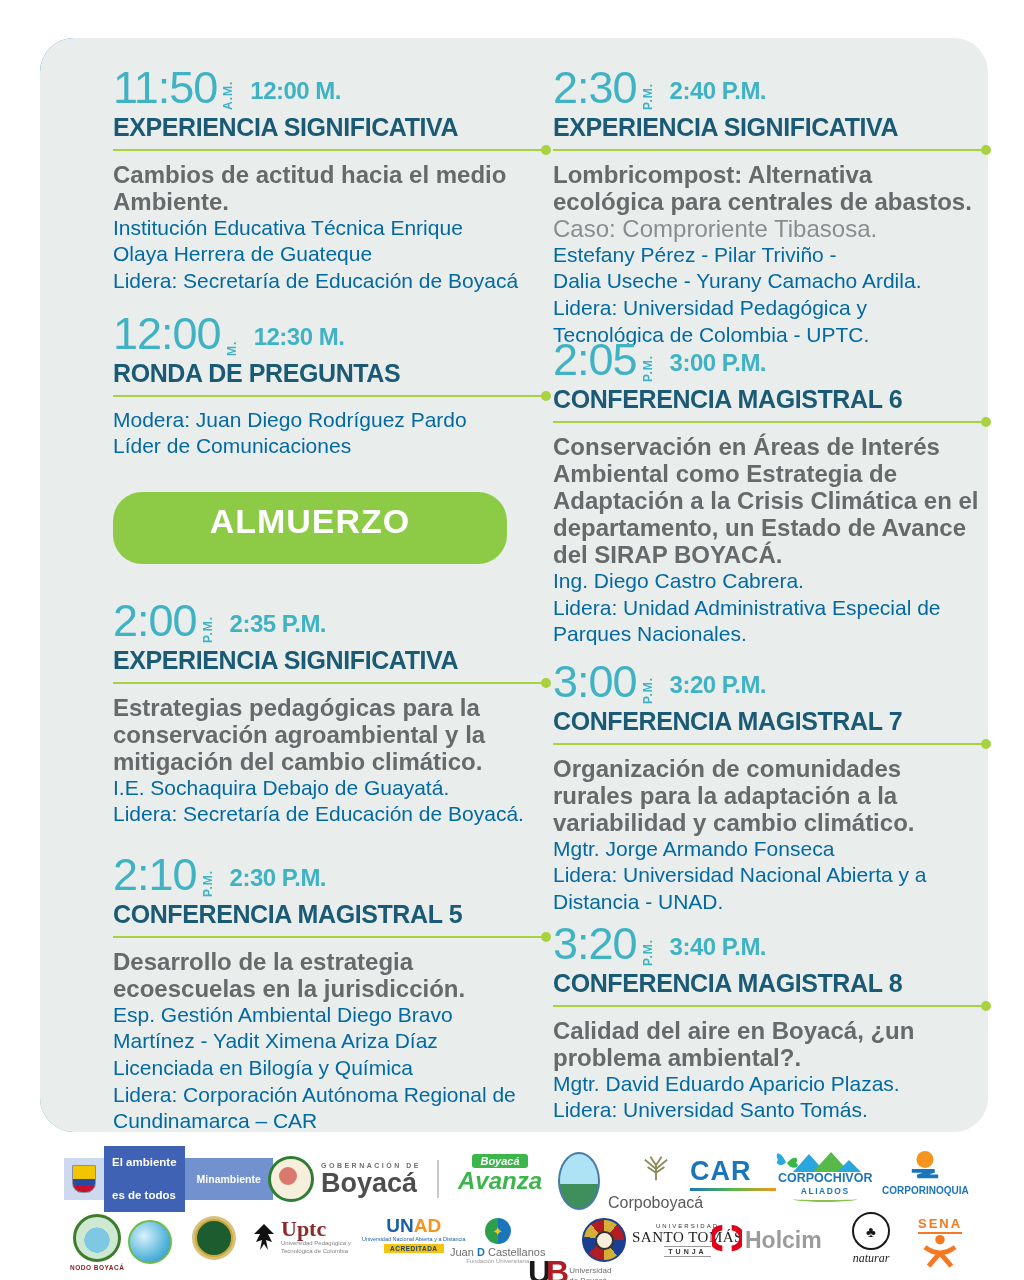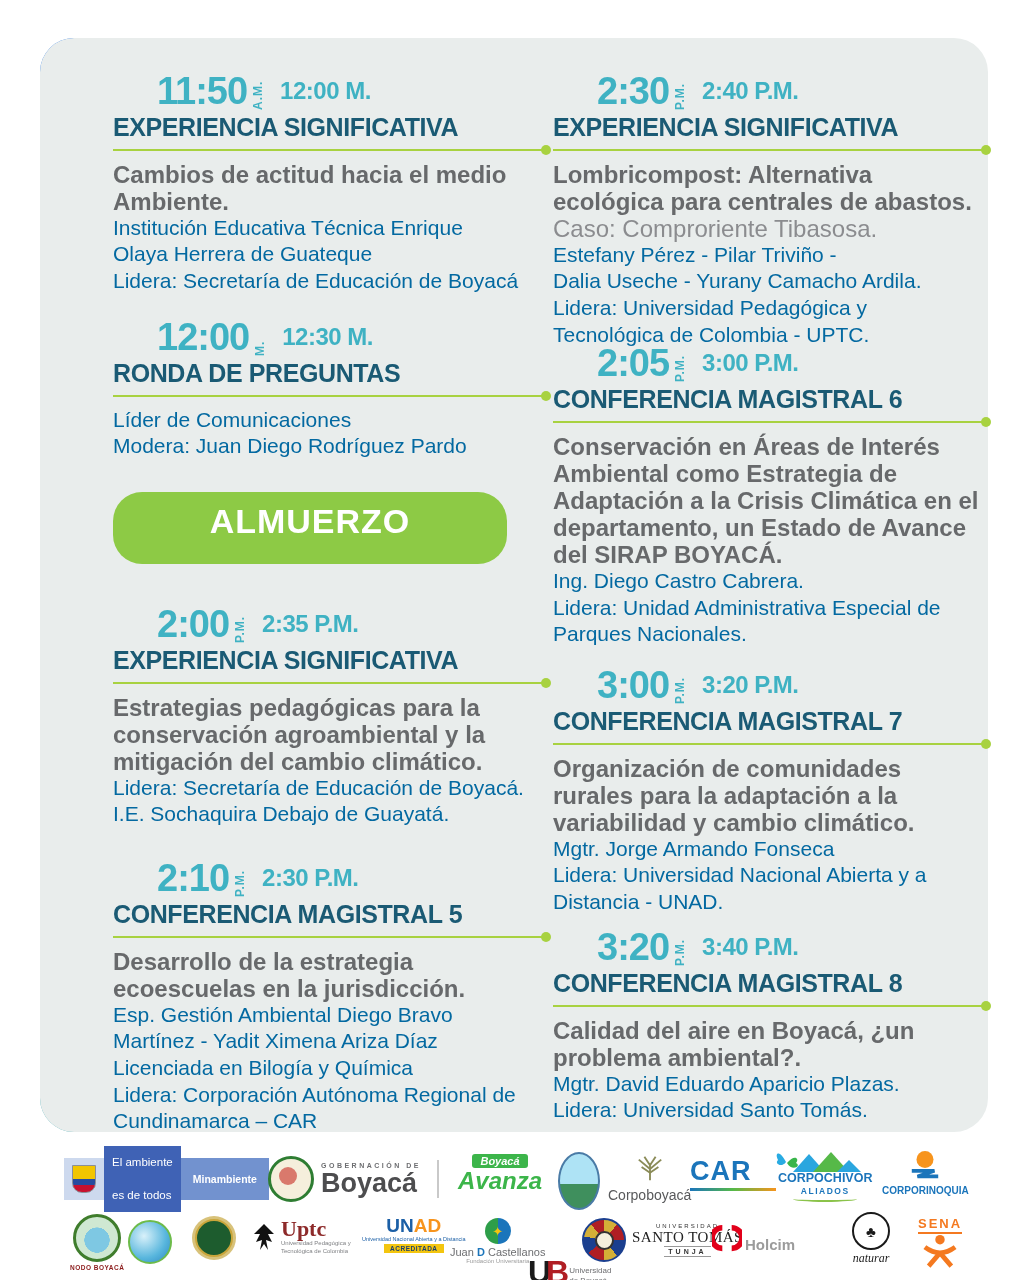--- a/index.html
+++ b/index.html
@@ -4,57 +4,57 @@
 <style>
   html,body{margin:0;padding:0;background:#ffffff;}
   .page{position:relative;width:1024px;height:1280px;background:#ffffff;overflow:hidden;
         font-family:"Liberation Sans","DejaVu Sans",sans-serif;}
   .card{position:absolute;left:40px;top:38px;width:948px;height:1094px;background:#e9edec;border-radius:34px;}
   .sidebar{position:absolute;left:40px;top:38px;width:44px;height:1094px;border-radius:34px 0 0 34px;
            background:linear-gradient(180deg,#1c70e0 0%,#2e8fd2 45%,#47aab2 100%);}
   
   .block{position:absolute;width:436px;}
   .time-row{display:flex;align-items:flex-end;height:46px;}
-  .t-big{font-size:38px;font-weight:bold;color:#3fb2c3;line-height:1;letter-spacing:-1px;margin-left:44px;}
+  .t-big{font-size:45px;font-weight:normal;color:#3fb2c3;line-height:1;letter-spacing:-1px;}
   .t-mer{writing-mode:vertical-rl;transform:rotate(180deg);font-size:12px;font-weight:bold;color:#3fb2c3;
          line-height:1;margin-left:5px;height:40px;letter-spacing:1px;}
   .t-end{font-size:24px;font-weight:bold;color:#3fb2c3;line-height:1;margin-left:16px;margin-bottom:7px;letter-spacing:-0.5px;}
   .session{margin:4px 0 0 0;font-size:25px;font-weight:bold;color:#1a5a74;letter-spacing:-0.4px;line-height:1.1;}
   .divider{position:relative;height:2px;background:#a8d240;margin-top:7px;width:100%;}
   .divider .dot{position:absolute;right:-2px;top:-4px;width:10px;height:10px;border-radius:50%;background:#a8d240;display:block;}
   .desc{margin-top:10px;}
   .desc2{margin-top:0;}
   .line-bold{font-size:24px;font-weight:bold;color:#67696b;line-height:1.13;white-space:nowrap;}
   .line-large{font-size:24px;font-weight:normal;color:#8b8c8f;line-height:1.13;white-space:nowrap;}
   .line-normal{font-size:21px;font-weight:normal;color:#0369a1;line-height:1.27;white-space:nowrap;}
   .lunch{position:absolute;left:113px;top:492px;width:394px;height:72px;background:#8dca45;border-radius:29px;
          color:#ffffff;font-size:34px;font-weight:bold;letter-spacing:1px;text-align:center;line-height:58px;}
   
   .logo{position:absolute;display:flex;align-items:center;}
   .stack{display:flex;flex-direction:column;align-items:center;}
   .minam{left:64px;top:1158px;background:#cdd9ee;height:42px;padding:0 0 0 8px;}
   .shield{width:22px;height:26px;border:1px solid #8a8f99;border-radius:0 0 10px 10px;
           background:linear-gradient(#f2c500 0 50%,#274b9f 50% 75%,#c8102e 75% 100%);margin-right:8px;}
   .minam-dark{background:#3f62b5;color:#fff;height:42px;display:flex;flex-direction:column;justify-content:center;
-              padding:12px 8px;font-size:11.5px;font-weight:normal;line-height:1.15;gap:20px;}
+              padding:12px 8px;font-size:11.5px;font-weight:bold;line-height:1.15;gap:20px;}
   .minam-light{background:#7292cf;color:#fff;height:42px;display:flex;align-items:center;padding:0 12px;font-size:10.5px;font-weight:bold;}
   .gob{left:268px;top:1156px;gap:7px;}
   .gob-crest{width:40px;height:40px;border-radius:50%;border:3px solid #2e7d32;background:#f5efdc;position:relative;}
   .gob-crest .inner{position:absolute;left:8px;top:8px;width:18px;height:18px;border-radius:50%;background:#c9392f;opacity:.65;display:block;}
   .gob-top{font-size:7px;letter-spacing:2.5px;color:#6d6e71;font-weight:bold;}
   .gob-name{font-size:27px;color:#4d4d4f;font-weight:600;line-height:1;margin-top:1px;}
   .vsep{position:absolute;left:437px;top:1160px;width:2px;height:38px;background:#c9c9c9;}
   .avanza{left:458px;top:1154px;}
   .avanza-tab{background:#3cb54a;color:#fff;font-size:11px;font-weight:bold;font-style:italic;border-radius:3px;padding:1px 8px;}
   .avanza-name{color:#3cb54a;font-size:24px;font-weight:bold;font-style:italic;line-height:1.05;text-align:center;}
   .seal{left:558px;top:1152px;}
   .seal-oval{width:38px;height:54px;border:2px solid #4a7ba6;border-radius:50%;
              background:linear-gradient(#aee3f5 0 55%,#3f8f5d 55% 100%);}
   .corpob{left:608px;top:1154px;}
-  .corpob-name{font-size:14px;color:#58595b;margin-top:5px;}
+  .corpob-name{font-size:16px;color:#58595b;margin-top:12px;}
   .car{left:690px;top:1158px;position:absolute;}
   .car-name{font-size:27px;font-weight:bold;color:#1b75bb;letter-spacing:1px;line-height:1;}
   .car-tag{width:86px;height:3px;margin-top:3px;background:linear-gradient(90deg,#1b75bb,#56b948,#f7941d);}
   .car-fly{position:absolute;right:-26px;top:-12px;}
   .chivor{left:778px;top:1150px;}
   .chivor-name{font-size:12.5px;font-weight:bold;color:#1b75bb;line-height:1.1;}
   .chivor-sub{font-size:8.5px;font-weight:bold;color:#1b75bb;letter-spacing:1.5px;}
   .chivor-script{width:64px;height:4px;border-bottom:2px solid #8bc34a;border-radius:50%;}
   .orinoq{left:882px;top:1150px;}
   .orinoq-name{font-size:10px;font-weight:bold;color:#1b75bb;margin-top:1px;}
@@ -91,21 +91,21 @@
   .sto{left:582px;top:1218px;gap:6px;}
   .sto-sun{width:40px;height:40px;border-radius:50%;border:2px solid #1b3f8f;
            background:conic-gradient(#d4af37 0 40deg,#b01e24 40deg 90deg,#1b3f8f 90deg 140deg,#d4af37 140deg 180deg,
                      #b01e24 180deg 230deg,#1b3f8f 230deg 280deg,#d4af37 280deg 320deg,#b01e24 320deg 360deg);
            display:flex;align-items:center;justify-content:center;}
   .sto-core{width:15px;height:15px;border-radius:50%;background:#f5efdc;border:2px solid #333;}
   .sto-top{font-size:6px;letter-spacing:2px;color:#333;}
   .sto-name{font-family:"Liberation Serif",serif;font-size:15px;color:#222;letter-spacing:.5px;line-height:1.1;}
   .sto-sub{font-size:7px;letter-spacing:3px;color:#333;font-weight:bold;border-top:1px solid #999;border-bottom:1px solid #999;padding:1px 4px;}
   .holcim{left:712px;top:1224px;gap:3px;align-items:flex-end;}
-  .holcim-name{font-size:15px;font-weight:bold;color:#9b9b9b;line-height:1;}
+  .holcim-name{font-size:23px;font-weight:bold;color:#9b9b9b;line-height:1;}
   .natura{left:852px;top:1212px;}
   .natura-circ{width:34px;height:34px;border-radius:50%;border:2px solid #1a1a1a;display:flex;align-items:center;justify-content:center;
                color:#1a1a1a;font-size:15px;line-height:1;}
   .natura-name{font-family:"Liberation Serif",serif;font-style:italic;font-size:12px;color:#1a1a1a;margin-top:1px;}
   .sena{left:918px;top:1216px;}
   .sena-name{font-size:13px;font-weight:bold;color:#f47920;letter-spacing:2px;border-bottom:2px solid #f47920;padding-bottom:1px;}
 </style>
 </head>
 <body>
 
@@ -138,22 +138,22 @@
     <div class="time-row">
       <span class="t-big">12:00</span>
       <span class="t-mer">M.</span>
       <span class="t-end">12:30 M.</span>
     </div>
     <h2 class="session">RONDA DE PREGUNTAS</h2>
     <div class="divider">
         <span class="dot"></span>
       </div>
     <div class="desc">
+        <div class="line-normal">Modera: Juan Diego Rodríguez Pardo</div>
         <div class="line-normal">Líder de Comunicaciones</div>
-        <div class="line-normal">Modera: Juan Diego Rodríguez Pardo</div>
       </div>
   </section>
 
   <div class="lunch">ALMUERZO</div>
 
   <section class="block" style="left:113px;top:597px;">
     <div class="time-row">
       <span class="t-big">2:00</span>
       <span class="t-mer">P.M.</span>
       <span class="t-end">2:35 P.M.</span>
@@ -161,22 +161,22 @@
     <h2 class="session">EXPERIENCIA SIGNIFICATIVA</h2>
     <div class="divider">
         <span class="dot"></span>
       </div>
     <div class="desc">
         <div class="line-bold">Estrategias pedagógicas para la</div>
         <div class="line-bold">conservación agroambiental y la</div>
         <div class="line-bold">mitigación del cambio climático.</div>
       </div>
     <div class="desc2">
+        <div class="line-normal">I.E. Sochaquira Debajo de Guayatá.</div>
         <div class="line-normal">Lidera: Secretaría de Educación de Boyacá.</div>
-        <div class="line-normal">I.E. Sochaquira Debajo de Guayatá.</div>
       </div>
   </section>
 
   <section class="block" style="left:113px;top:851px;">
     <div class="time-row">
       <span class="t-big">2:10</span>
       <span class="t-mer">P.M.</span>
       <span class="t-end">2:30 P.M.</span>
     </div>
     <h2 class="session">CONFERENCIA MAGISTRAL 5</h2>

